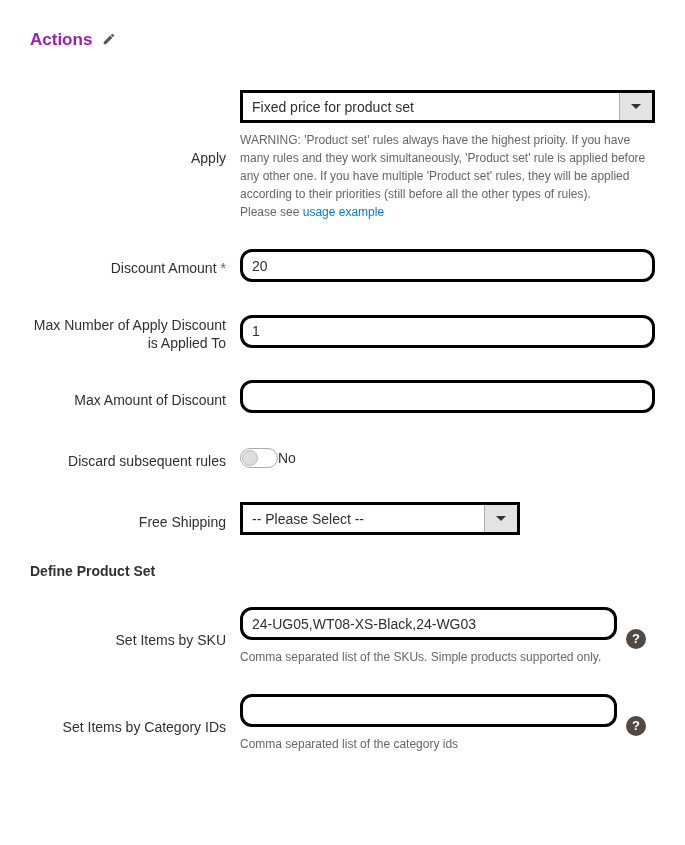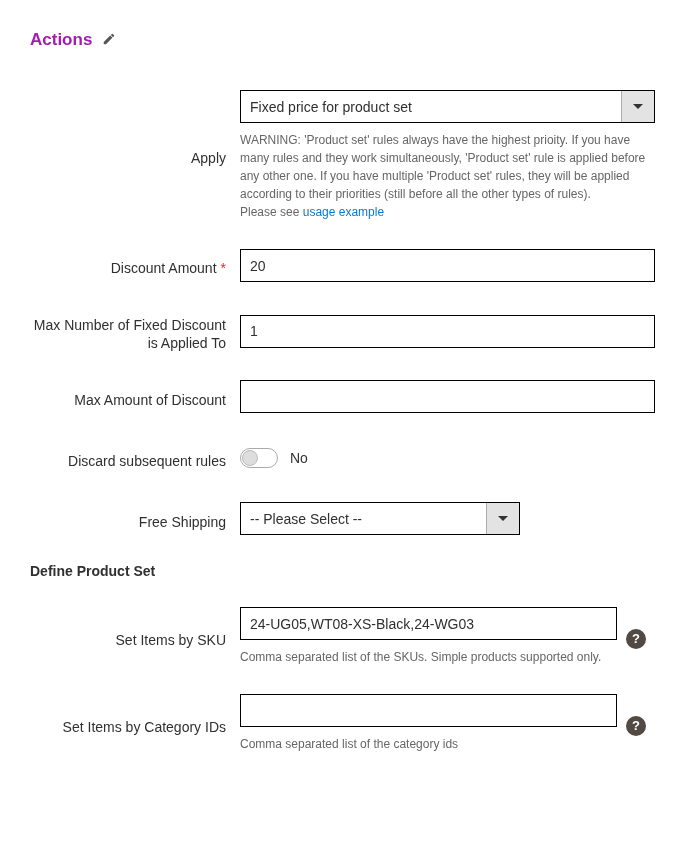--- a/index.html
+++ b/index.html
@@ -46,26 +46,26 @@
     width: 38px;
     flex-shrink: 0;
     display: flex;
     align-items: center;
     justify-content: center;
     padding-top: 4px;
   }
   .text-input, .select-wrap {
     width: 100%;
     height: 33px;
-    border: 1px solid #000000;
+    border: 3px solid #000000;
     font: inherit;
     color: #303030;
     background: #fff;
   }
-  .text-input { padding: 0 9px; }
+  .text-input { padding: 0 9px; border-radius: 12px; }
 
   .select-wrap {
     position: relative;
     display: flex;
     align-items: stretch;
   }
   .select-display {
     flex: 1;
     padding: 0 9px;
     display: flex;
@@ -96,21 +96,20 @@
   }
   .note .link {
     color: #007bdb;
     text-decoration: none;
     cursor: pointer;
   }
 
   .toggle-row {
     display: flex;
     align-items: center;
-    gap: 12px;
     height: 33px;
   }
   .toggle {
     width: 38px;
     height: 20px;
     background: #fff;
     border: 1px solid #aaa;
     border-radius: 10px;
     position: relative;
     cursor: pointer;
@@ -181,21 +180,21 @@
 <div class="form-row">
   <div class="label-col">
     <span>Discount Amount</span><span class="req">*</span>
   </div>
   <div class="input-col">
     <input class="text-input" value="20" style="">
   </div>
 </div>
 
 <div class="form-row">
-  <div class="label-col">Max Number of Fixed Discount is Applied To</div>
+  <div class="label-col">Max Number of Apply Discount is Applied To</div>
   <div class="input-col">
     <input class="text-input" value="1" style="">
   </div>
 </div>
 
 <div class="form-row">
   <div class="label-col">Max Amount of Discount</div>
   <div class="input-col">
     <input class="text-input" value="" style="">
   </div>

